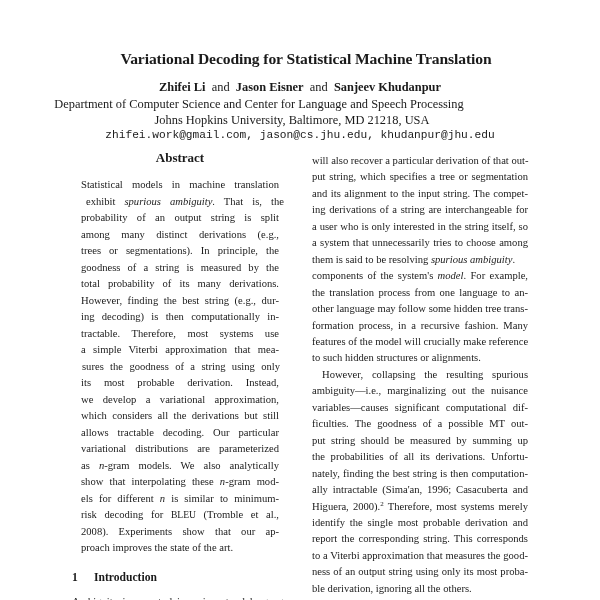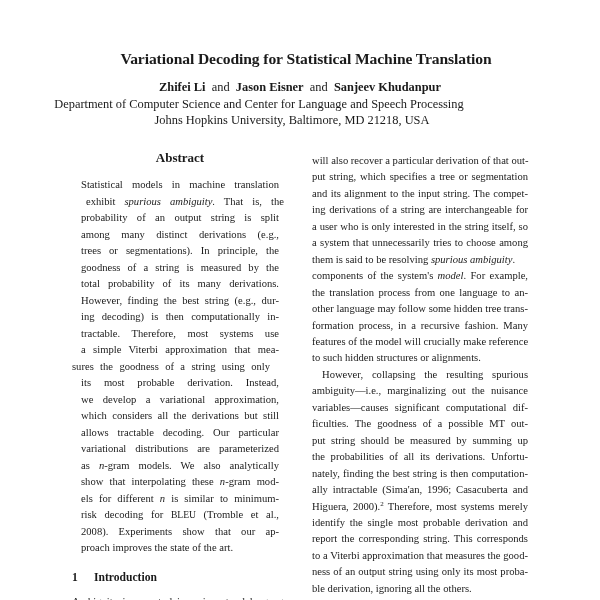--- a/index.html
+++ b/index.html
@@ -60,36 +60,37 @@
   <div class="authors">
     <b>Zhifei Li</b>
     &nbsp;<span>and</span>&nbsp;
     <b>Jason Eisner</b>
     &nbsp;<span>and</span>&nbsp;
     <b>Sanjeev Khudanpur</b>
   </div>
 
   <div class="affil l1">Department of Computer Science and Center for Language and Speech Processing</div>
   <div class="affil l2">Johns Hopkins University, Baltimore, MD 21218, USA</div>
+  <div class="emails">zhifei.work@gmail.com, jason@cs.jhu.edu, khudanpur@jhu.edu</div>
 
   <div class="col-left">
     <div class="abstract-h">Abstract</div>
     <div class="abstract-lines" id="abstract-lines" style="font-size:10.6px;line-height:16.5px;">
         <span class="line" style="width: 198px; margin-left: 9px;">Statistical models in machine translation</span>
         <span class="line" style="width: 198px; margin-left: 14px;">exhibit <i>spurious ambiguity</i>.  That is, the</span>
         <span class="line" style="width: 198px; margin-left: 9px;">probability of an output string is split</span>
         <span class="line" style="width: 198px; margin-left: 9px;">among many distinct derivations (e.g.,</span>
         <span class="line" style="width: 198px; margin-left: 9px;">trees or segmentations).  In principle, the</span>
         <span class="line" style="width: 198px; margin-left: 9px;">goodness of a string is measured by the</span>
         <span class="line" style="width: 198px; margin-left: 9px;">total probability of its many derivations.</span>
         <span class="line" style="width: 198px; margin-left: 9px;">However, finding the best string (e.g., dur-</span>
         <span class="line" style="width: 198px; margin-left: 9px;">ing decoding) is then computationally in-</span>
         <span class="line" style="width: 198px; margin-left: 9px;">tractable.  Therefore, most systems use</span>
         <span class="line" style="width: 198px; margin-left: 9px;">a simple Viterbi approximation that mea-</span>
-        <span class="line" style="width: 198px; margin-left: 0;">sures the goodness of a string using only</span>
+        <span class="line" style="width: 198px; margin-left: 10px;">sures the goodness of a string using only</span>
         <span class="line" style="width: 198px; margin-left: 9px;">its most probable derivation.  Instead,</span>
         <span class="line" style="width: 198px; margin-left: 9px;">we develop a variational approximation,</span>
         <span class="line" style="width: 198px; margin-left: 9px;">which considers all the derivations but still</span>
         <span class="line" style="width: 198px; margin-left: 9px;">allows tractable decoding.  Our particular</span>
         <span class="line" style="width: 198px; margin-left: 9px;">variational distributions are parameterized</span>
         <span class="line" style="width: 198px; margin-left: 9px;">as <i>n</i>-gram models.  We also analytically</span>
         <span class="line" style="width: 198px; margin-left: 9px;">show that interpolating these <i>n</i>-gram mod-</span>
         <span class="line" style="width: 198px; margin-left: 9px;">els for different <i>n</i> is similar to minimum-</span>
         <span class="line" style="width: 198px; margin-left: 9px;">risk decoding for <span class="sc">BLEU</span> (Tromble et al.,</span>
         <span class="line" style="width: 198px; margin-left: 9px;">2008).  Experiments show that our ap-</span>

